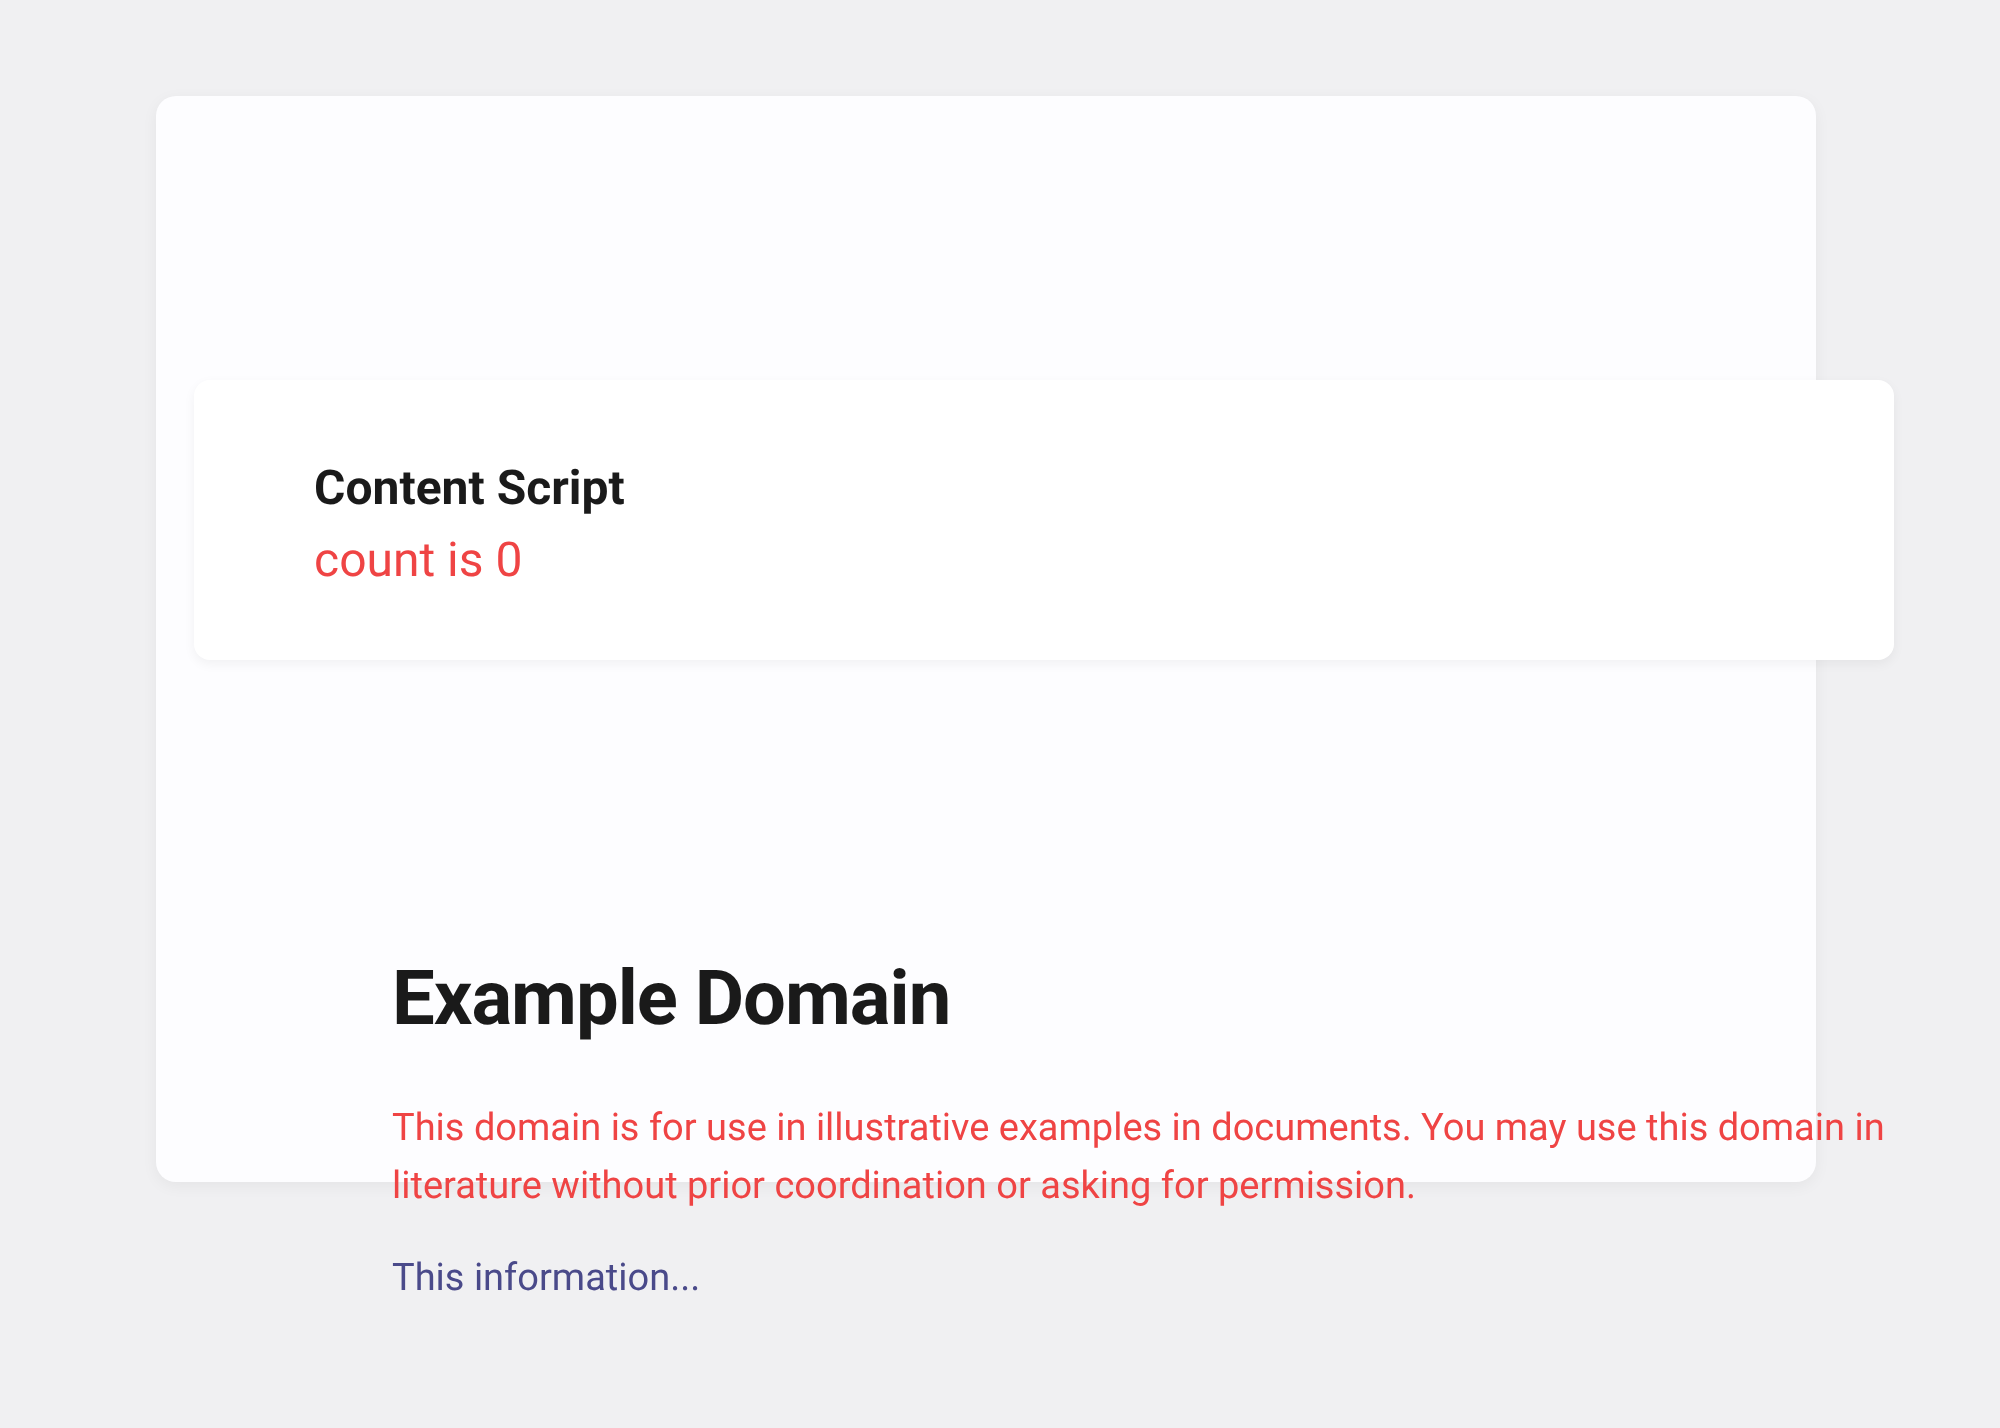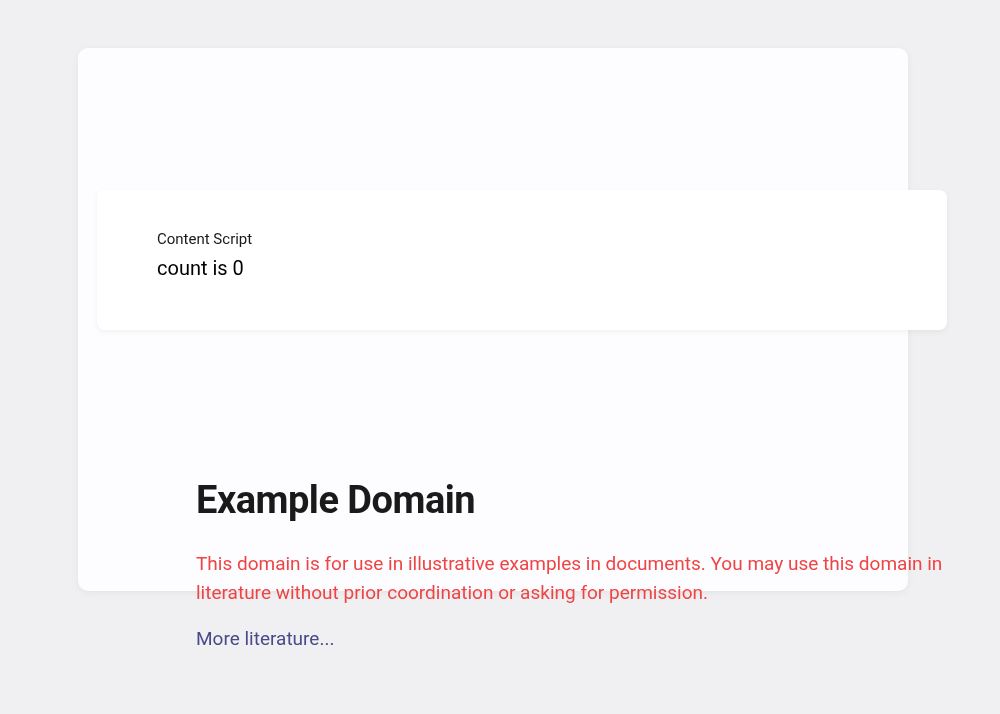--- a/index.html
+++ b/index.html
@@ -33,30 +33,30 @@
       left: 97px;
       width: 850px;
       height: 140px;
       background-color: #ffffff;
       border-radius: 8px;
       box-shadow: 0 2px 6px rgba(0, 0, 0, 0.05);
       padding: 40px 60px;
     }
     
     .overlay-title {
-      font-size: 15px;
-      font-weight: 400;
+      font-size: 24px;
+      font-weight: 700;
       color: #1a1a1a;
       margin-bottom: 8px;
     }
     
     .overlay-count {
-      font-size: 20px;
+      font-size: 24px;
       font-weight: 400;
-      color: #000000;
+      color: #ef4444;
     }
     
     .content {
       position: absolute;
       top: 430px;
       left: 118px;
       width: 770px;
     }
     
     .heading {
@@ -82,20 +82,20 @@
       cursor: pointer;
     }
   </style>
 </head>
 <body>
 
 <div class="card">
   <div class="content">
     <h1 class="heading">Example Domain</h1>
     <p class="paragraph">This domain is for use in illustrative examples in documents. You may use this domain in literature without prior coordination or asking for permission.</p>
-    <a class="link">More literature...</a>
+    <a class="link">This information...</a>
   </div>
 </div>
 
 <div class="overlay-panel">
   <div class="overlay-title">Content Script</div>
   <div class="overlay-count">count is 0</div>
 </div>
 
 </body></html>

